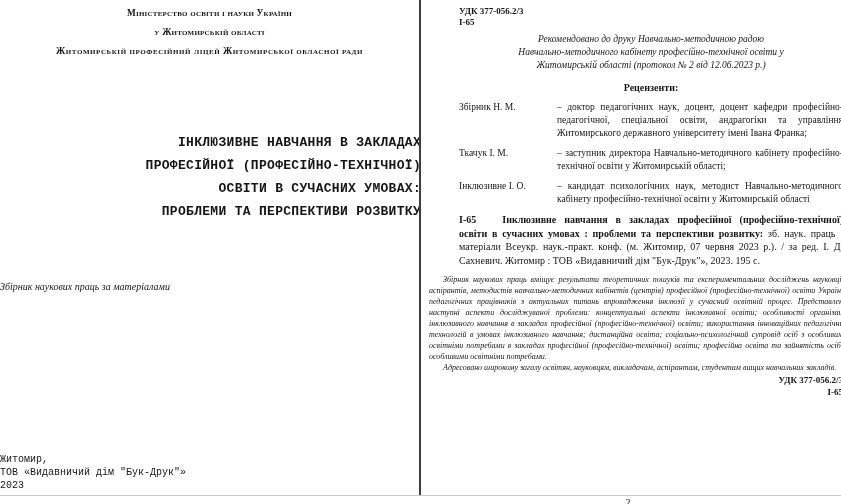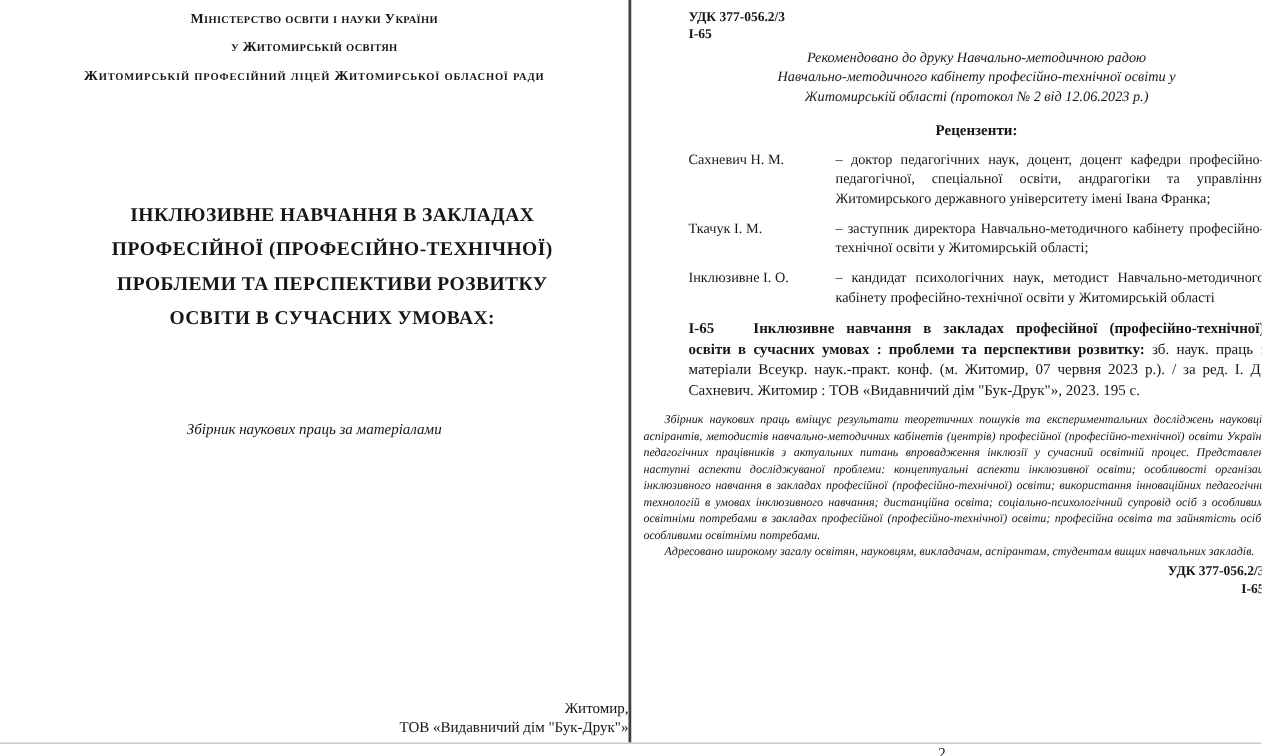--- a/index.html
+++ b/index.html
@@ -30,29 +30,29 @@
 
   
   .lp-header{position:absolute;left:0;top:7px;width:419px;text-align:center;}
   .lp-header .hline{
     font-weight:bold;font-variant:small-caps;font-size:9.3px;line-height:13px;
     white-space:nowrap;letter-spacing:.2px;
   }
   .lp-header .gap-after{margin-bottom:6px;}
   .lp-header .gap-before{margin-top:6px;letter-spacing:.55px;}
 
-  .lp-title{position:absolute;left:12px;top:131px;width:419px;text-align:center;}
+  .lp-title{position:absolute;left:2px;top:131px;width:419px;text-align:right;font-family:Liberation Mono, monospace;}
   .lp-title .tline{
     font-weight:bold;font-size:13px;line-height:23px;letter-spacing:.3px;white-space:nowrap;
   }
 
-  .lp-subtitle{position:absolute;left:0;top:280px;width:419px;text-align:center;font-style:italic;}
+  .lp-subtitle{position:absolute;left:0;top:280px;width:419px;font-style:italic;}
   .lp-subtitle .sline{font-size:10px;line-height:13px;white-space:nowrap;}
 
-  .lp-footer{position:absolute;left:0;bottom:3px;width:419px;text-align:right;}
+  .lp-footer{position:absolute;left:0;bottom:3px;width:419px;text-align:left;font-family:Liberation Mono, monospace;}
   .lp-footer .fline{font-size:10px;line-height:13px;white-space:nowrap;}
 
   
   .udk-top{font-weight:bold;font-size:9px;line-height:11px;margin-bottom:5px;}
   .recommendation{
     font-style:italic;font-size:9.5px;line-height:13px;text-align:center;margin:0 0 9px 0;
   }
   .recommendation .rline{white-space:nowrap;}
   .reviewers-heading{
     font-weight:bold;font-size:10px;line-height:13px;text-align:center;margin-bottom:7px;
@@ -77,58 +77,59 @@
 </style>
 </head>
 <body>
 
 <div class="spread">
 
   <div class="page-left">
 
     <div class="lp-header">
       <div class="hline gap-after">Міністерство освіти і науки України</div>
-      <div class="hline gap-after">у Житомирській освітян</div>
+      <div class="hline gap-after">у Житомирській області</div>
       <div class="hline gap-before">Житомирській професійний ліцей Житомирської обласної ради</div>
     </div>
 
     <div class="lp-title">
       <div class="tline">ІНКЛЮЗИВНЕ НАВЧАННЯ В ЗАКЛАДАХ</div>
       <div class="tline">ПРОФЕСІЙНОЇ (ПРОФЕСІЙНО-ТЕХНІЧНОЇ)</div>
+      <div class="tline">ОСВІТИ В СУЧАСНИХ УМОВАХ:</div>
       <div class="tline">ПРОБЛЕМИ ТА ПЕРСПЕКТИВИ РОЗВИТКУ</div>
-      <div class="tline">ОСВІТИ В СУЧАСНИХ УМОВАХ:</div>
     </div>
 
     <div class="lp-subtitle">
       <div class="sline">Збірник наукових праць за матеріалами</div>
     </div>
 
     <div class="lp-footer">
       <div class="fline">Житомир,</div>
       <div class="fline">ТОВ «Видавничий дім "Бук-Друк"»</div>
+      <div class="fline">2023</div>
     </div>
   </div>
 
   <div class="page-right">
 
     <div class="udk-top">
       <div>УДК 377-056.2/3</div>
       <div>І-65</div>
     </div>
 
     <div class="recommendation">
       <div class="rline">Рекомендовано до друку Навчально-методичною радою</div>
       <div class="rline">Навчально-методичного кабінету професійно-технічної освіти у</div>
       <div class="rline">Житомирській області (протокол № 2 від 12.06.2023 р.)</div>
     </div>
 
     <div class="reviewers-heading">Рецензенти:</div>
 
     <div class="reviewer">
-      <div class="rev-name">Сахневич Н. М.</div>
+      <div class="rev-name">Збірник Н. М.</div>
       <div class="rev-desc">– доктор педагогічних наук, доцент, доцент кафедри професійно-педагогічної, спеціальної освіти, андрагогіки та управління Житомирського державного університету імені Івана Франка;</div>
     </div>
     <div class="reviewer">
       <div class="rev-name">Ткачук І. М.</div>
       <div class="rev-desc">– заступник директора Навчально-методичного кабінету професійно-технічної освіти у Житомирській області;</div>
     </div>
     <div class="reviewer">
       <div class="rev-name">Інклюзивне І. О.</div>
       <div class="rev-desc">– кандидат психологічних наук, методист Навчально-методичного кабінету професійно-технічної освіти у Житомирській області</div>
     </div>

